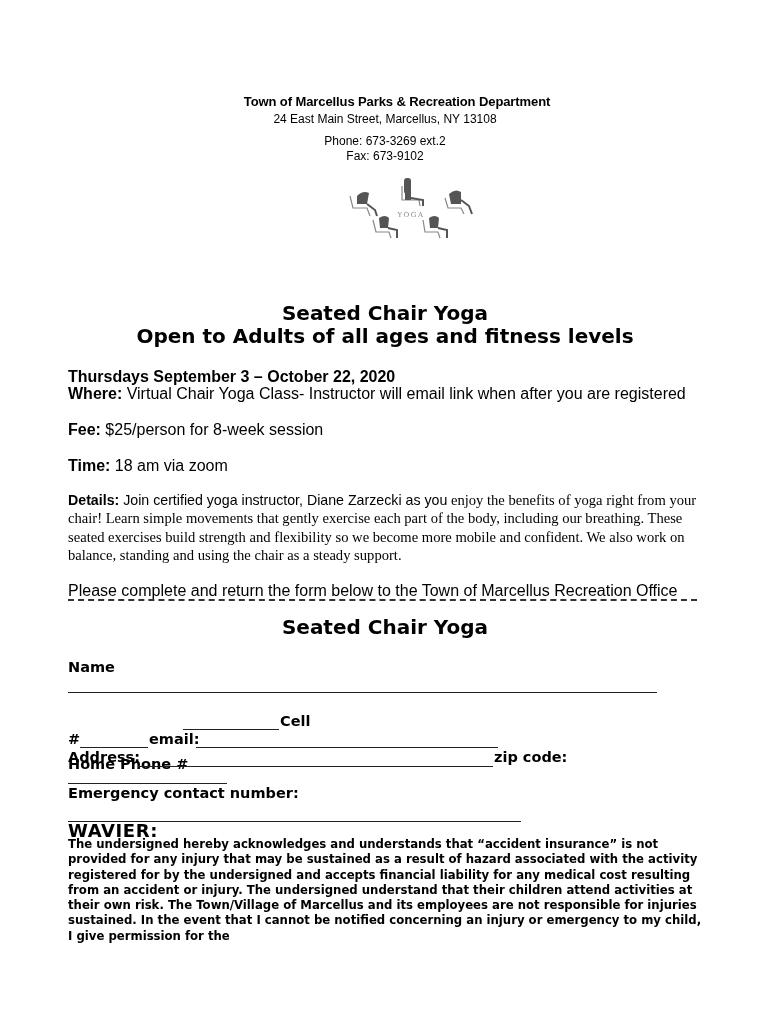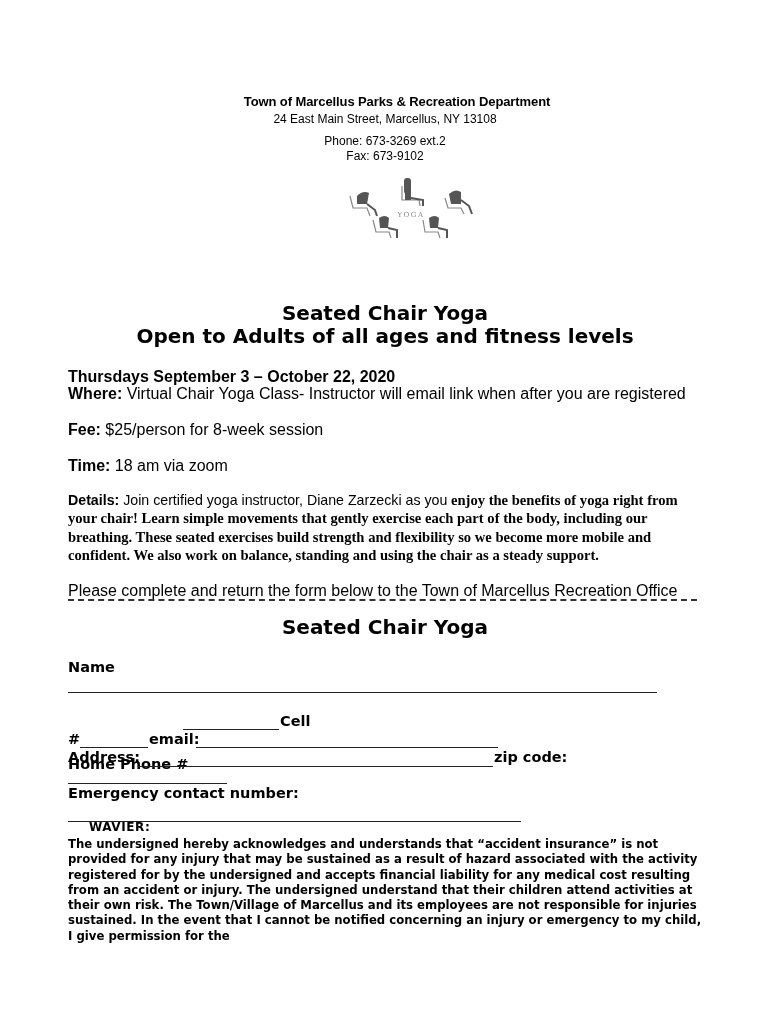--- a/index.html
+++ b/index.html
@@ -1,34 +1,34 @@
 <!DOCTYPE html>
 <html><head>
   <meta charset="utf-8">
   <style>
     html, body { margin: 0; padding: 0; background: #ffffff; }
     body { width: 770px; height: 1024px; position: relative; overflow: hidden; color: #000; }
     .abs { position: absolute; white-space: nowrap; }
     .center { left: 0; width: 770px; text-align: center; }
     .lib { font-family: "Liberation Sans", sans-serif; }
     .dej { font-family: "DejaVu Sans", sans-serif; font-weight: bold; }
-    .ser { font-family: "Liberation Serif", serif; font-weight: bold; }
+    .ser { font-family: "Liberation Serif", serif; }
     .h-org { top: 94px; font-size: 13px; font-weight: bold; letter-spacing: -0.1px; padding-left: 12px; }
     .addr { font-size: 12px; }
     .t1 { top: 301px; font-size: 20px; font-weight: bold; }
     .t2 { top: 324px; font-size: 20px; font-weight: bold; }
     .body14 { font-size: 16px; left: 68px; }
     .b { font-weight: bold; }
     .details { left: 68px; top: 491px; width: 640px; font-size: 14.2px; line-height: 18.4px; white-space: normal; }
     .details .ser { font-size: 14.6px; }
     .dashes { left: 68px; top: 599px; width: 629px; height: 0; border-top: 2px dashed #333; }
     .form-title { top: 615px; font-size: 20px; font-weight: bold; }
     .form { font-size: 14.5px; left: 68px; }
     .line { position: absolute; height: 0; border-top: 1px solid #222; }
-    .wavier { left: 68px; top: 820px; font-size: 12px; font-weight: bold; letter-spacing: 0.6px; margin-left: 21px; }
+    .wavier { left: 68px; top: 820px; font-size: 18px; font-weight: bold; letter-spacing: 0.6px; }
     .waiver-text { left: 68px; top: 837px; width: 640px; font-size: 11.7px; line-height: 15.3px; white-space: normal; }
     .logo { left: 345px; top: 176px; width: 132px; height: 64px; }
   </style>
 </head>
 <body>
 
 <div class="abs center lib h-org">Town of Marcellus Parks &amp; Recreation Department</div>
 <div class="abs center lib addr" style="top:100px;margin-top:12px;">24 East Main Street, Marcellus, NY 13108</div>
 <div class="abs center lib addr" style="top:134px;">Phone: 673-3269 ext.2</div>
 <div class="abs center lib addr" style="top:149px;">Fax: 673-9102</div>

